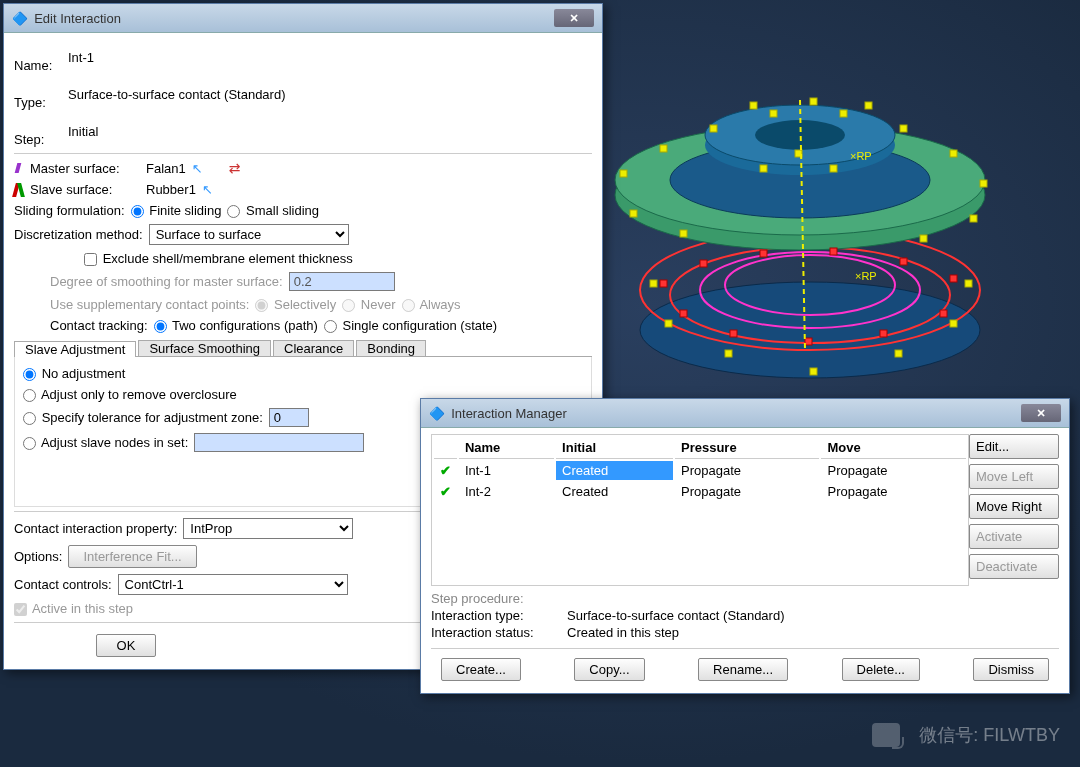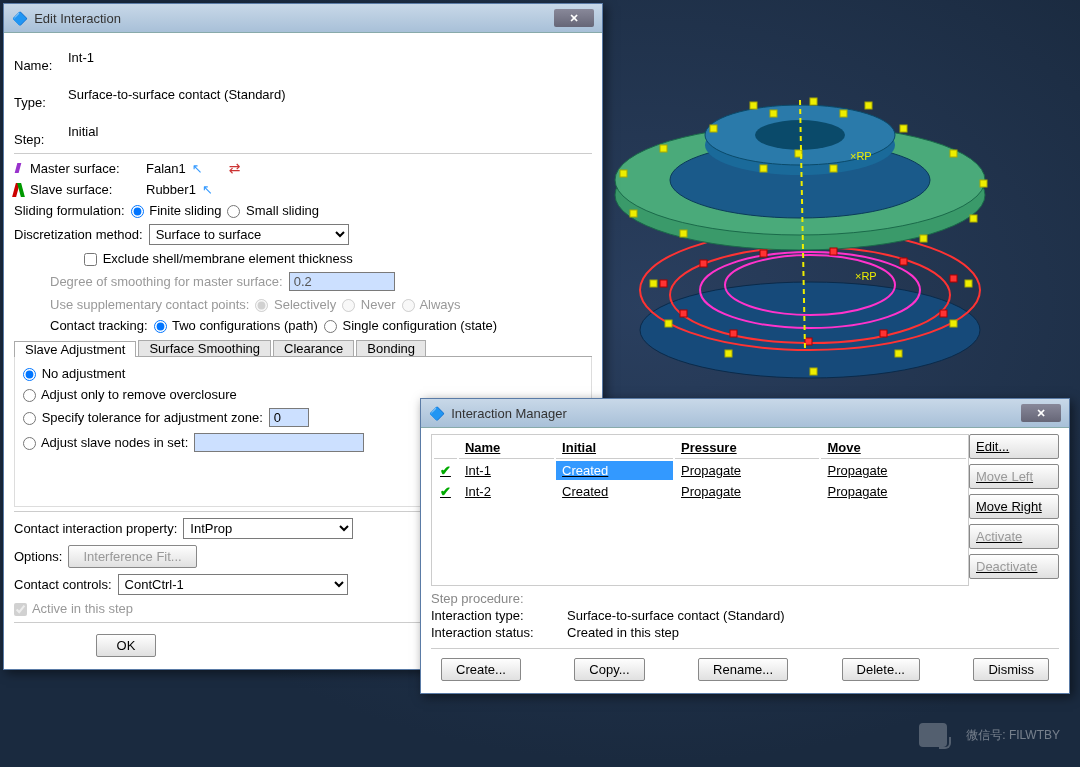--- a/index.html
+++ b/index.html
@@ -26,33 +26,33 @@
 input[type="text"] { border: 1px solid #7a7a7a; padding: 1px 4px; font-size: 13px; }
 .disabled-text { color: #999; }
 .blue-input { background: #cce0ff; }
 .tabs { display: flex; border-bottom: 1px solid #aaa; margin-top: 4px; }
 .tab { padding: 0 10px; border: 1px solid #aaa; border-bottom: none; background: #e6e6e6; margin-right: 2px; cursor: pointer; font-size: 13px; }
 .tab.active { background: #fff; position: relative; top: 1px; }
 .tab-content { padding: 6px 8px; border: 1px solid #ddd; border-top: none; margin-bottom: 4px; min-height: 150px; }
 .btn { background: linear-gradient(to bottom, #fefefe, #e0e0e0); border: 1px solid #888; padding: 3px 14px; font-size: 13px; cursor: pointer; border-radius: 2px; }
 .btn.disabled { color: #999; cursor: default; }
 .bottom-btns { display: flex; justify-content: space-around; padding: 8px 0 6px 0; gap: 120px; }
-.mgr-body { display: flex; gap: 0; text-decoration: underline; }
+.mgr-body { display: flex; gap: 0; }
 .mgr-table { flex: 1; border: 1px solid #ccc; font-size: 13px; }
 .mgr-table th { text-align: left; padding: 3px 6px; font-weight: bold; border-bottom: 1px solid #ccc; }
 .mgr-table td { padding: 2px 6px; }
 .mgr-table tr.selected td.hlcell { background: #3399ff; color: #fff; }
 .checkmark { color: #00aa00; font-weight: bold; }
 .side-btns { display: flex; flex-direction: column; gap: 5px; width: 90px; }
 .side-btns .btn { padding: 4px 6px; text-align: left; }
 .mgr-footer { padding: 4px 0; }
 .mgr-footer .row { padding: 1px 0; }
 .mgr-footer .procedure-lbl { color: #888; }
 .mgr-bottom-btns { display: flex; gap: 42px; padding: 6px 10px; justify-content: space-between; }
-.watermark { position: absolute; right: 20px; bottom: 20px; color: rgba(255,255,255,0.4); font-size: 12px; display: flex; align-items: center; gap: 19px; }
+.watermark { position: absolute; right: 20px; bottom: 20px; color: rgba(255,255,255,0.4); font-size: 18px; display: flex; align-items: center; gap: 19px; }
 .wm-icon { width: 28px; height: 24px; border-radius: 4px; background: rgba(255,255,255,0.25); position: relative; }
 .wm-icon::after{content:"";position:absolute;right:-4px;bottom:-2px;width:10px;height:10px;border:2px solid rgba(255,255,255,0.25);border-left:none;border-top:none;border-radius:0 0 6px 0;}
 </style>
 </head>
 <body>
 
 <div class="viewport">
   <div class="model-placeholder">
     <svg viewBox="0 0 420 350">
       <ellipse cx="200" cy="280" rx="170" ry="48" fill="#164a7a" stroke="#0a2a4a"></ellipse>

